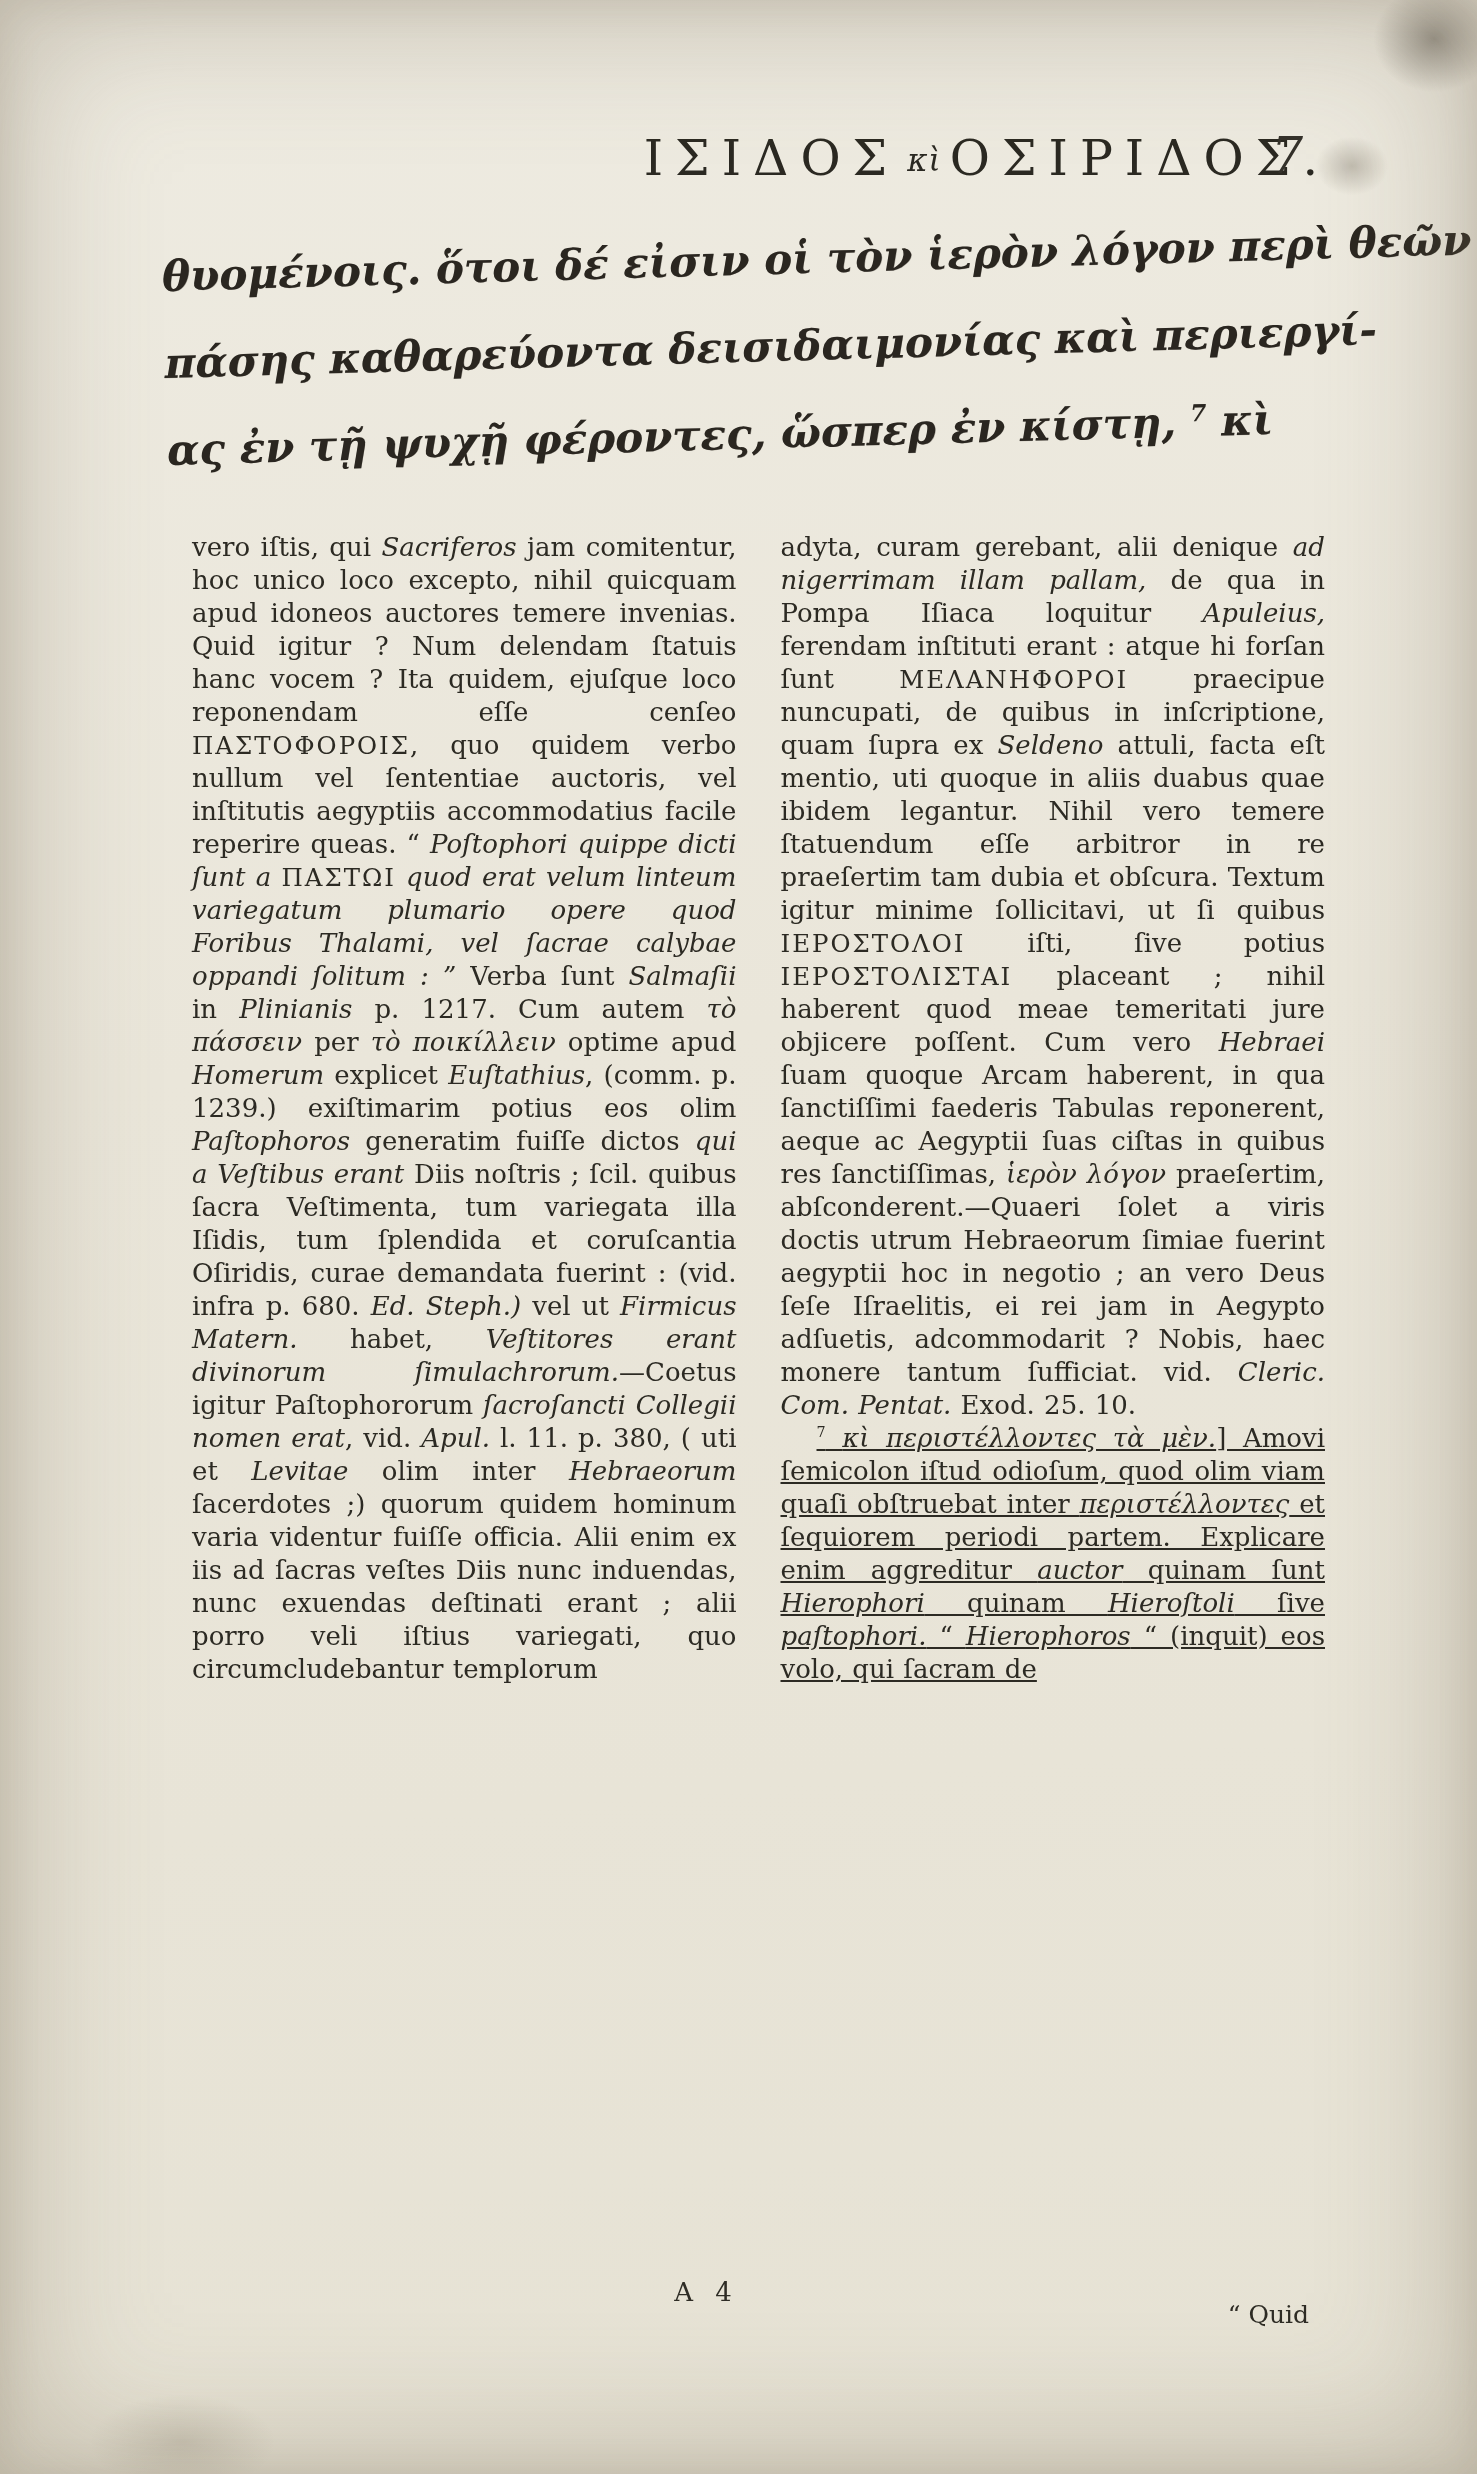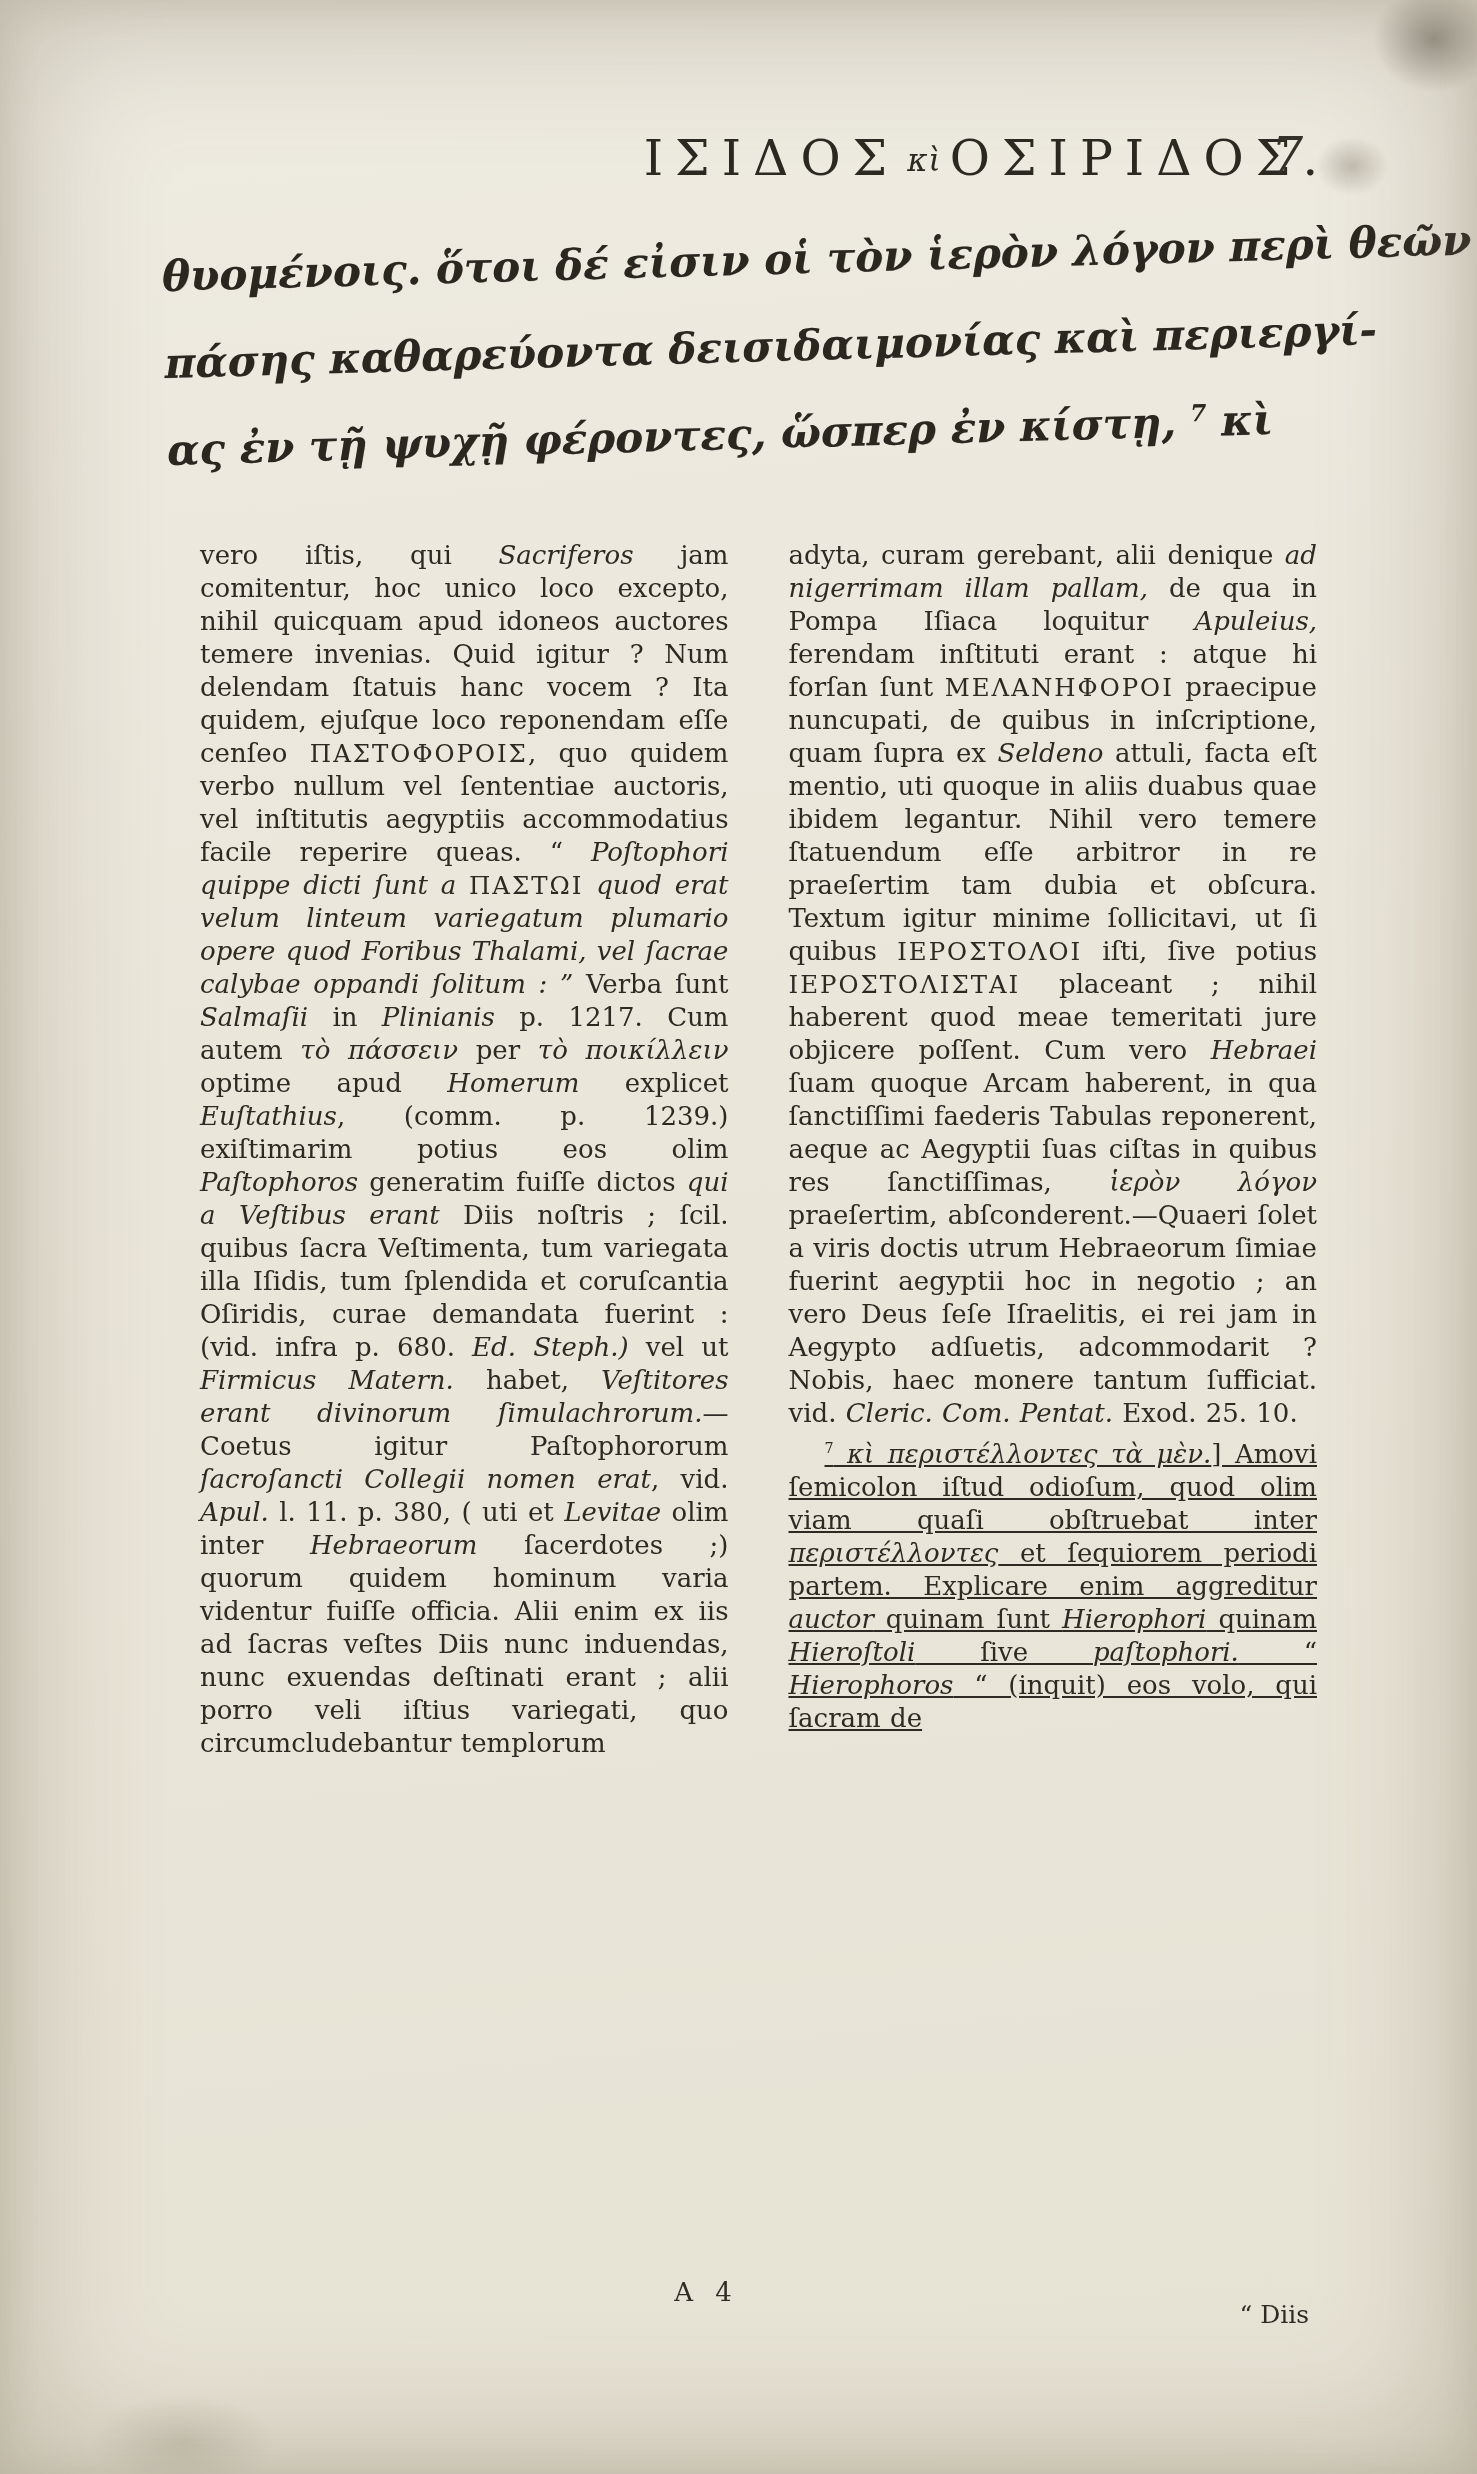--- a/index.html
+++ b/index.html
@@ -84,21 +84,21 @@
     top: 531px;
     width: 1133px;
     display: flex;
     gap: 44px;
     font-size: 26px;
     line-height: 33px;
     text-align: justify;
     word-spacing: 1px;
   }
   .column { flex: 1 1 0; min-width: 0; }
-  .para { margin: 8px; }
+  .para { margin: 0; }
   .para.indent { text-indent: 36px; text-decoration: underline; }
   .seg-i { font-style: italic; }
   .seg-g { font-style: italic; }
   .seg-caps { letter-spacing: 2px; font-size: 0.94em; }
   .seg-sup { font-size: 0.55em; vertical-align: super; line-height: 0; }
 
   .footer {
     position: absolute;
     left: 208px;
     top: 2277px;
@@ -149,18 +149,18 @@
           <p class="para"><span>vero iſtis, qui </span><span class="seg-i">Sacriferos</span><span> jam comitentur, hoc unico loco excepto, nihil quicquam apud idoneos auctores temere invenias. Quid igitur ? Num delendam ſtatuis hanc vocem ? Ita quidem, ejuſque loco reponendam eſſe cenſeo </span><span class="seg-caps">ΠΑΣΤΟΦΟΡΟΙΣ</span><span>, quo quidem verbo nullum vel ſententiae auctoris, vel inſtitutis aegyptiis accommodatius facile reperire queas. “ </span><span class="seg-i">Poſtophori quippe dicti ſunt a </span><span class="seg-caps">ΠΑΣΤΩΙ</span><span class="seg-i"> quod erat velum linteum variegatum plumario opere quod Foribus Thalami, vel ſacrae calybae oppandi ſolitum : ”</span><span> Verba ſunt </span><span class="seg-i">Salmaſii</span><span> in </span><span class="seg-i">Plinianis</span><span> p. 1217. Cum autem </span><span class="seg-g">τὸ πάσσειν</span><span> per </span><span class="seg-g">τὸ ποικίλλειν</span><span> optime apud </span><span class="seg-i">Homerum</span><span> explicet </span><span class="seg-i">Euſtathius</span><span>, (comm. p. 1239.) exiſtimarim potius eos olim </span><span class="seg-i">Paſtophoros</span><span> generatim fuiſſe dictos </span><span class="seg-i">qui a Veſtibus erant</span><span> Diis noſtris ; ſcil. quibus ſacra Veſtimenta, tum variegata illa Iſidis, tum ſplendida et coruſcantia Oſiridis, curae demandata fuerint : (vid. infra p. 680. </span><span class="seg-i">Ed. Steph.)</span><span> vel ut </span><span class="seg-i">Firmicus Matern.</span><span> habet, </span><span class="seg-i">Veſtitores erant divinorum ſimulachrorum.</span><span>—Coetus igitur Paſtophororum </span><span class="seg-i">ſacroſancti Collegii nomen erat</span><span>, vid. </span><span class="seg-i">Apul.</span><span> l. 11. p. 380, ( uti et </span><span class="seg-i">Levitae</span><span> olim inter </span><span class="seg-i">Hebraeorum</span><span> ſacerdotes ;) quorum quidem hominum varia videntur fuiſſe officia. Alii enim ex iis ad ſacras veſtes Diis nunc induendas, nunc exuendas deſtinati erant ; alii porro veli iſtius variegati, quo circumcludebantur templorum</span></p>
         </div>
       <div class="column" id="col-right">
           <p class="para"><span>adyta, curam gerebant, alii denique </span><span class="seg-i">ad nigerrimam illam pallam,</span><span> de qua in Pompa Iſiaca loquitur </span><span class="seg-i">Apuleius,</span><span> ferendam inſtituti erant : atque hi forſan ſunt </span><span class="seg-caps">ΜΕΛΑΝΗΦΟΡΟΙ</span><span> praecipue nuncupati, de quibus in inſcriptione, quam ſupra ex </span><span class="seg-i">Seldeno</span><span> attuli, facta eſt mentio, uti quoque in aliis duabus quae ibidem legantur. Nihil vero temere ſtatuendum eſſe arbitror in re praeſertim tam dubia et obſcura. Textum igitur minime ſollicitavi, ut ſi quibus </span><span class="seg-caps">ΙΕΡΟΣΤΟΛΟΙ</span><span> iſti, ſive potius </span><span class="seg-caps">ΙΕΡΟΣΤΟΛΙΣΤΑΙ</span><span> placeant ; nihil haberent quod meae temeritati jure objicere poſſent. Cum vero </span><span class="seg-i">Hebraei</span><span> ſuam quoque Arcam haberent, in qua ſanctiſſimi faederis Tabulas reponerent, aeque ac Aegyptii ſuas ciſtas in quibus res ſanctiſſimas, </span><span class="seg-g">ἱερὸν λόγον</span><span> praeſertim, abſconderent.—Quaeri ſolet a viris doctis utrum Hebraeorum ſimiae fuerint aegyptii hoc in negotio ; an vero Deus ſeſe Iſraelitis, ei rei jam in Aegypto adſuetis, adcommodarit ? Nobis, haec monere tantum ſufficiat. vid. </span><span class="seg-i">Cleric. Com. Pentat.</span><span> Exod. 25. 10.</span></p>
           <p class="para indent"><span class="seg-sup">7</span><span> </span><span class="seg-g">κὶ περιστέλλοντες τὰ μὲν.</span><span>] Amovi ſemicolon iſtud odioſum, quod olim viam quaſi obſtruebat inter </span><span class="seg-g">περιστέλλοντες</span><span> et ſequiorem periodi partem. Explicare enim aggreditur </span><span class="seg-i">auctor</span><span> quinam ſunt </span><span class="seg-i">Hierophori</span><span> quinam </span><span class="seg-i">Hieroſtoli</span><span> ſive </span><span class="seg-i">paſtophori.</span><span> “ </span><span class="seg-i">Hierophoros</span><span> “ (inquit) eos volo, qui ſacram de</span></p>
         </div>
     </div>
 
     <div class="footer">
       <span class="signature">A 4</span>
-      <span class="catchword">“ Diis</span>
+      <span class="catchword">“ Quid</span>
     </div>
 
   </div>
 </div>
 
 
 </body></html>

